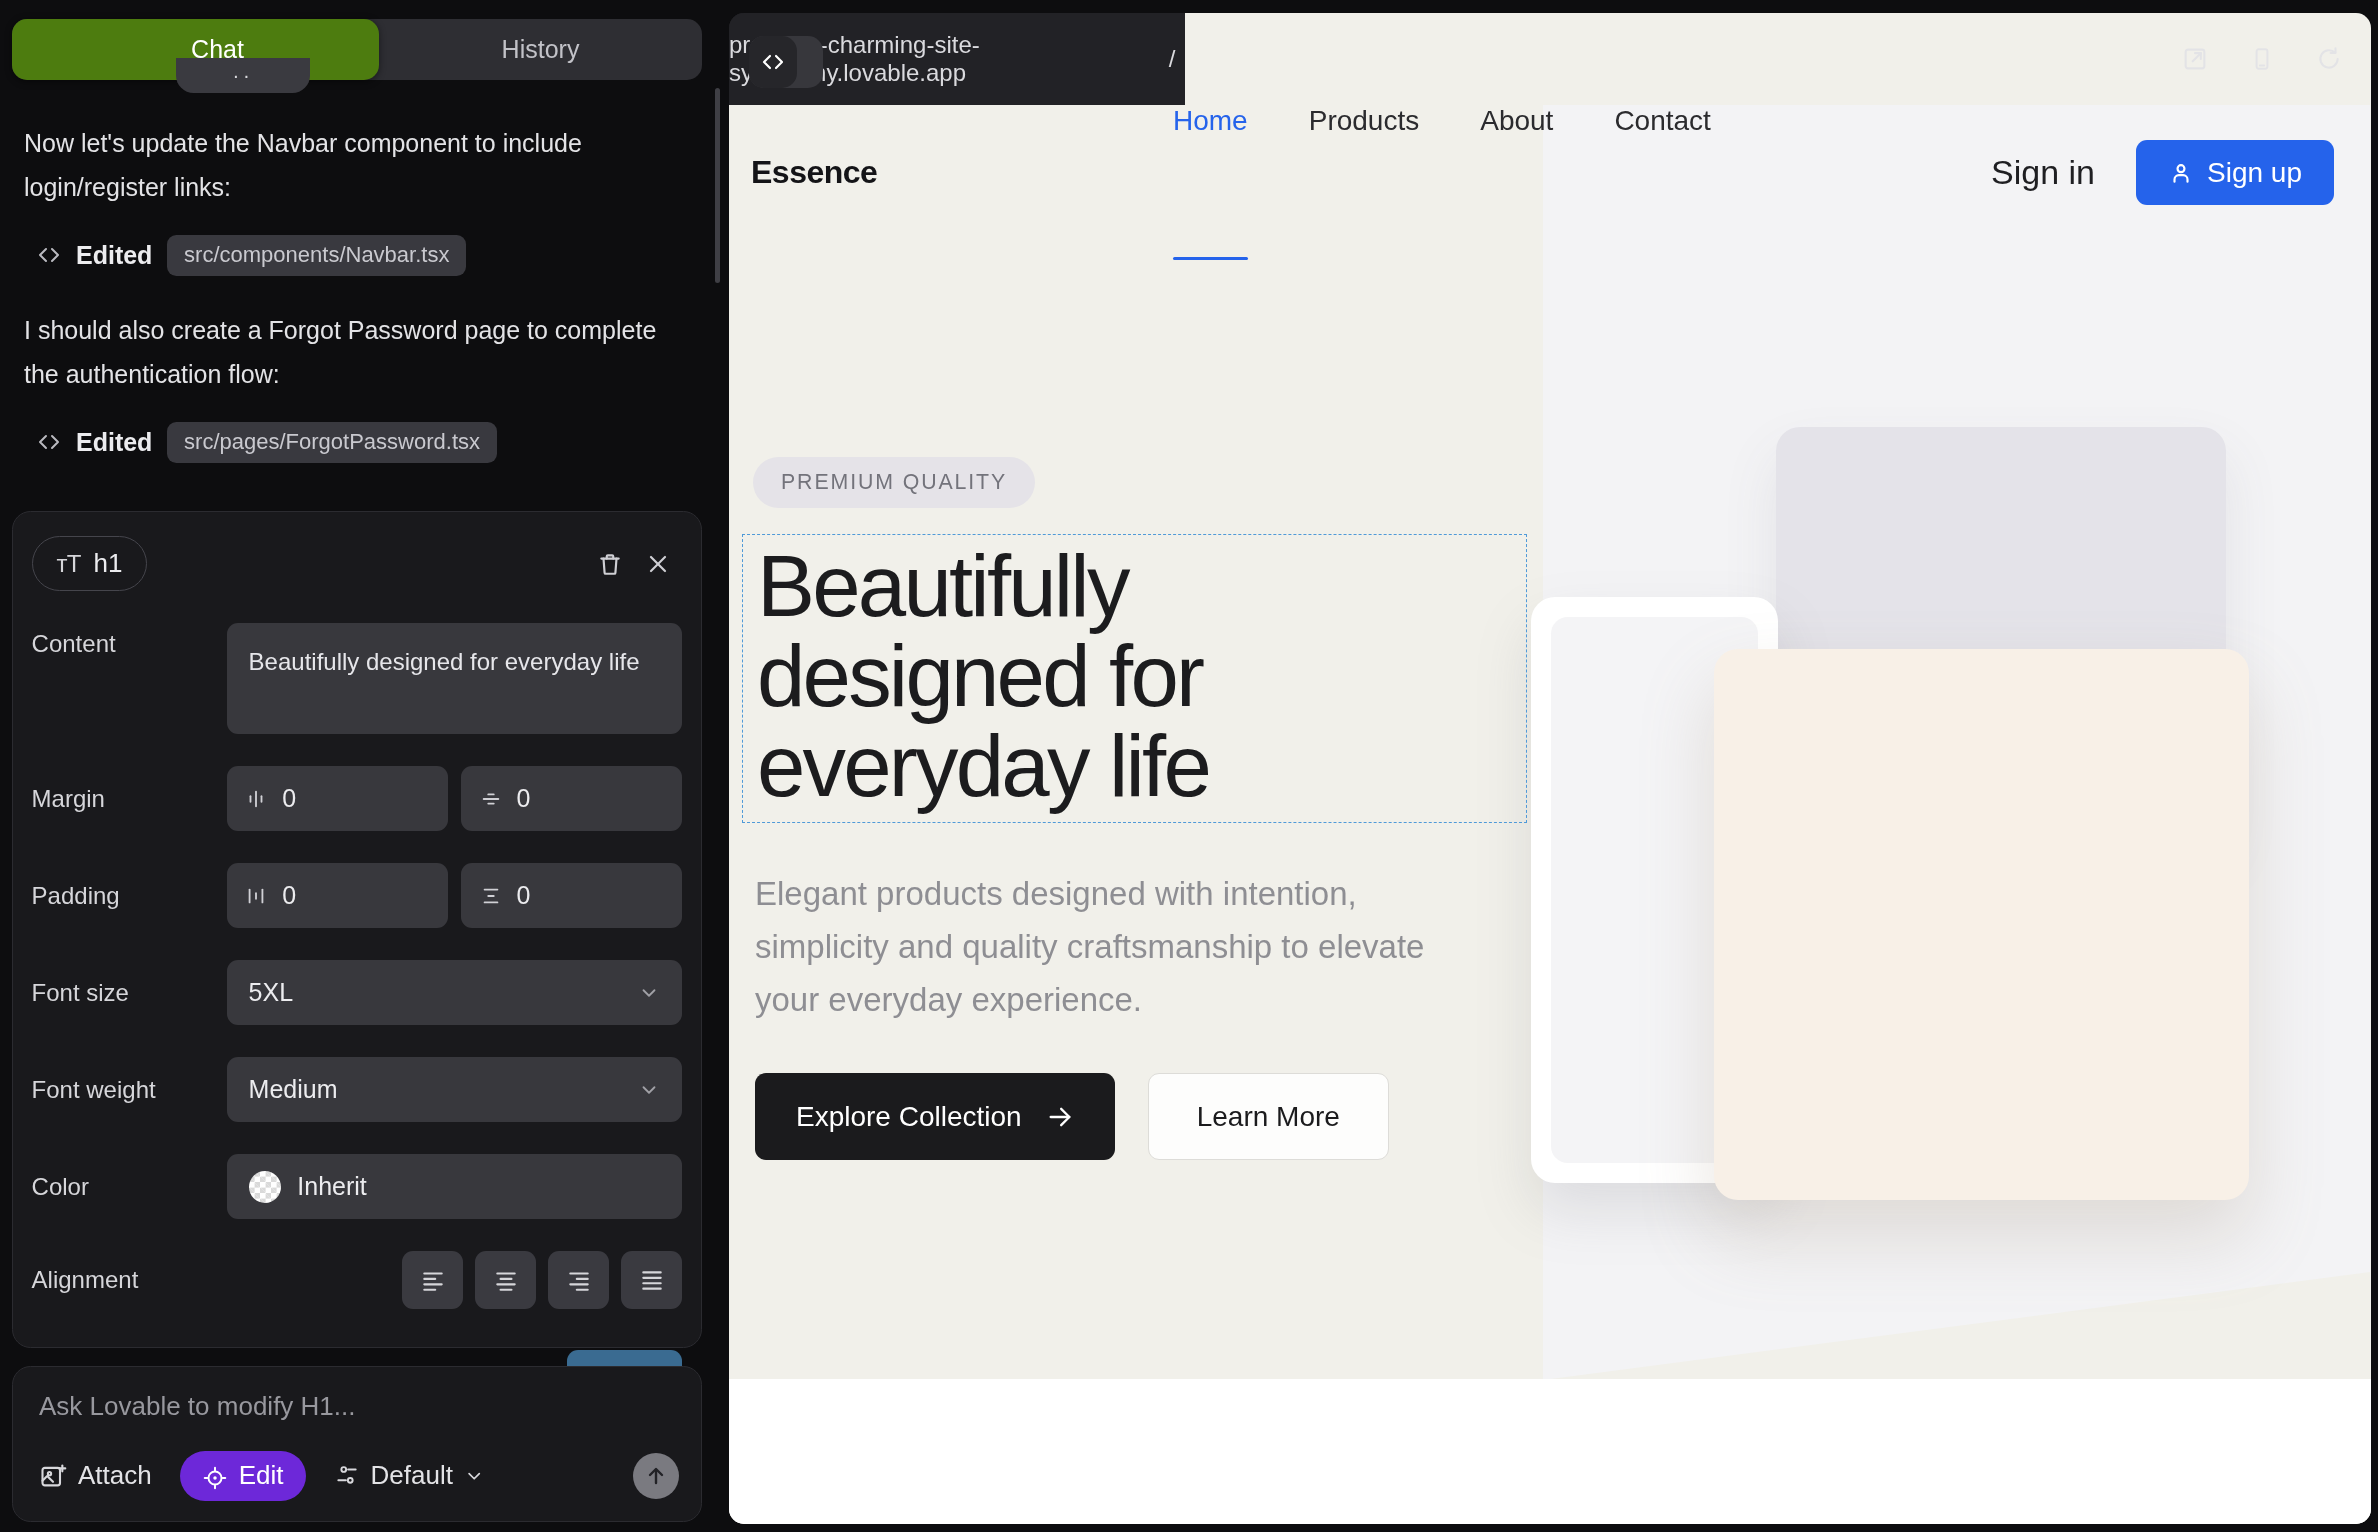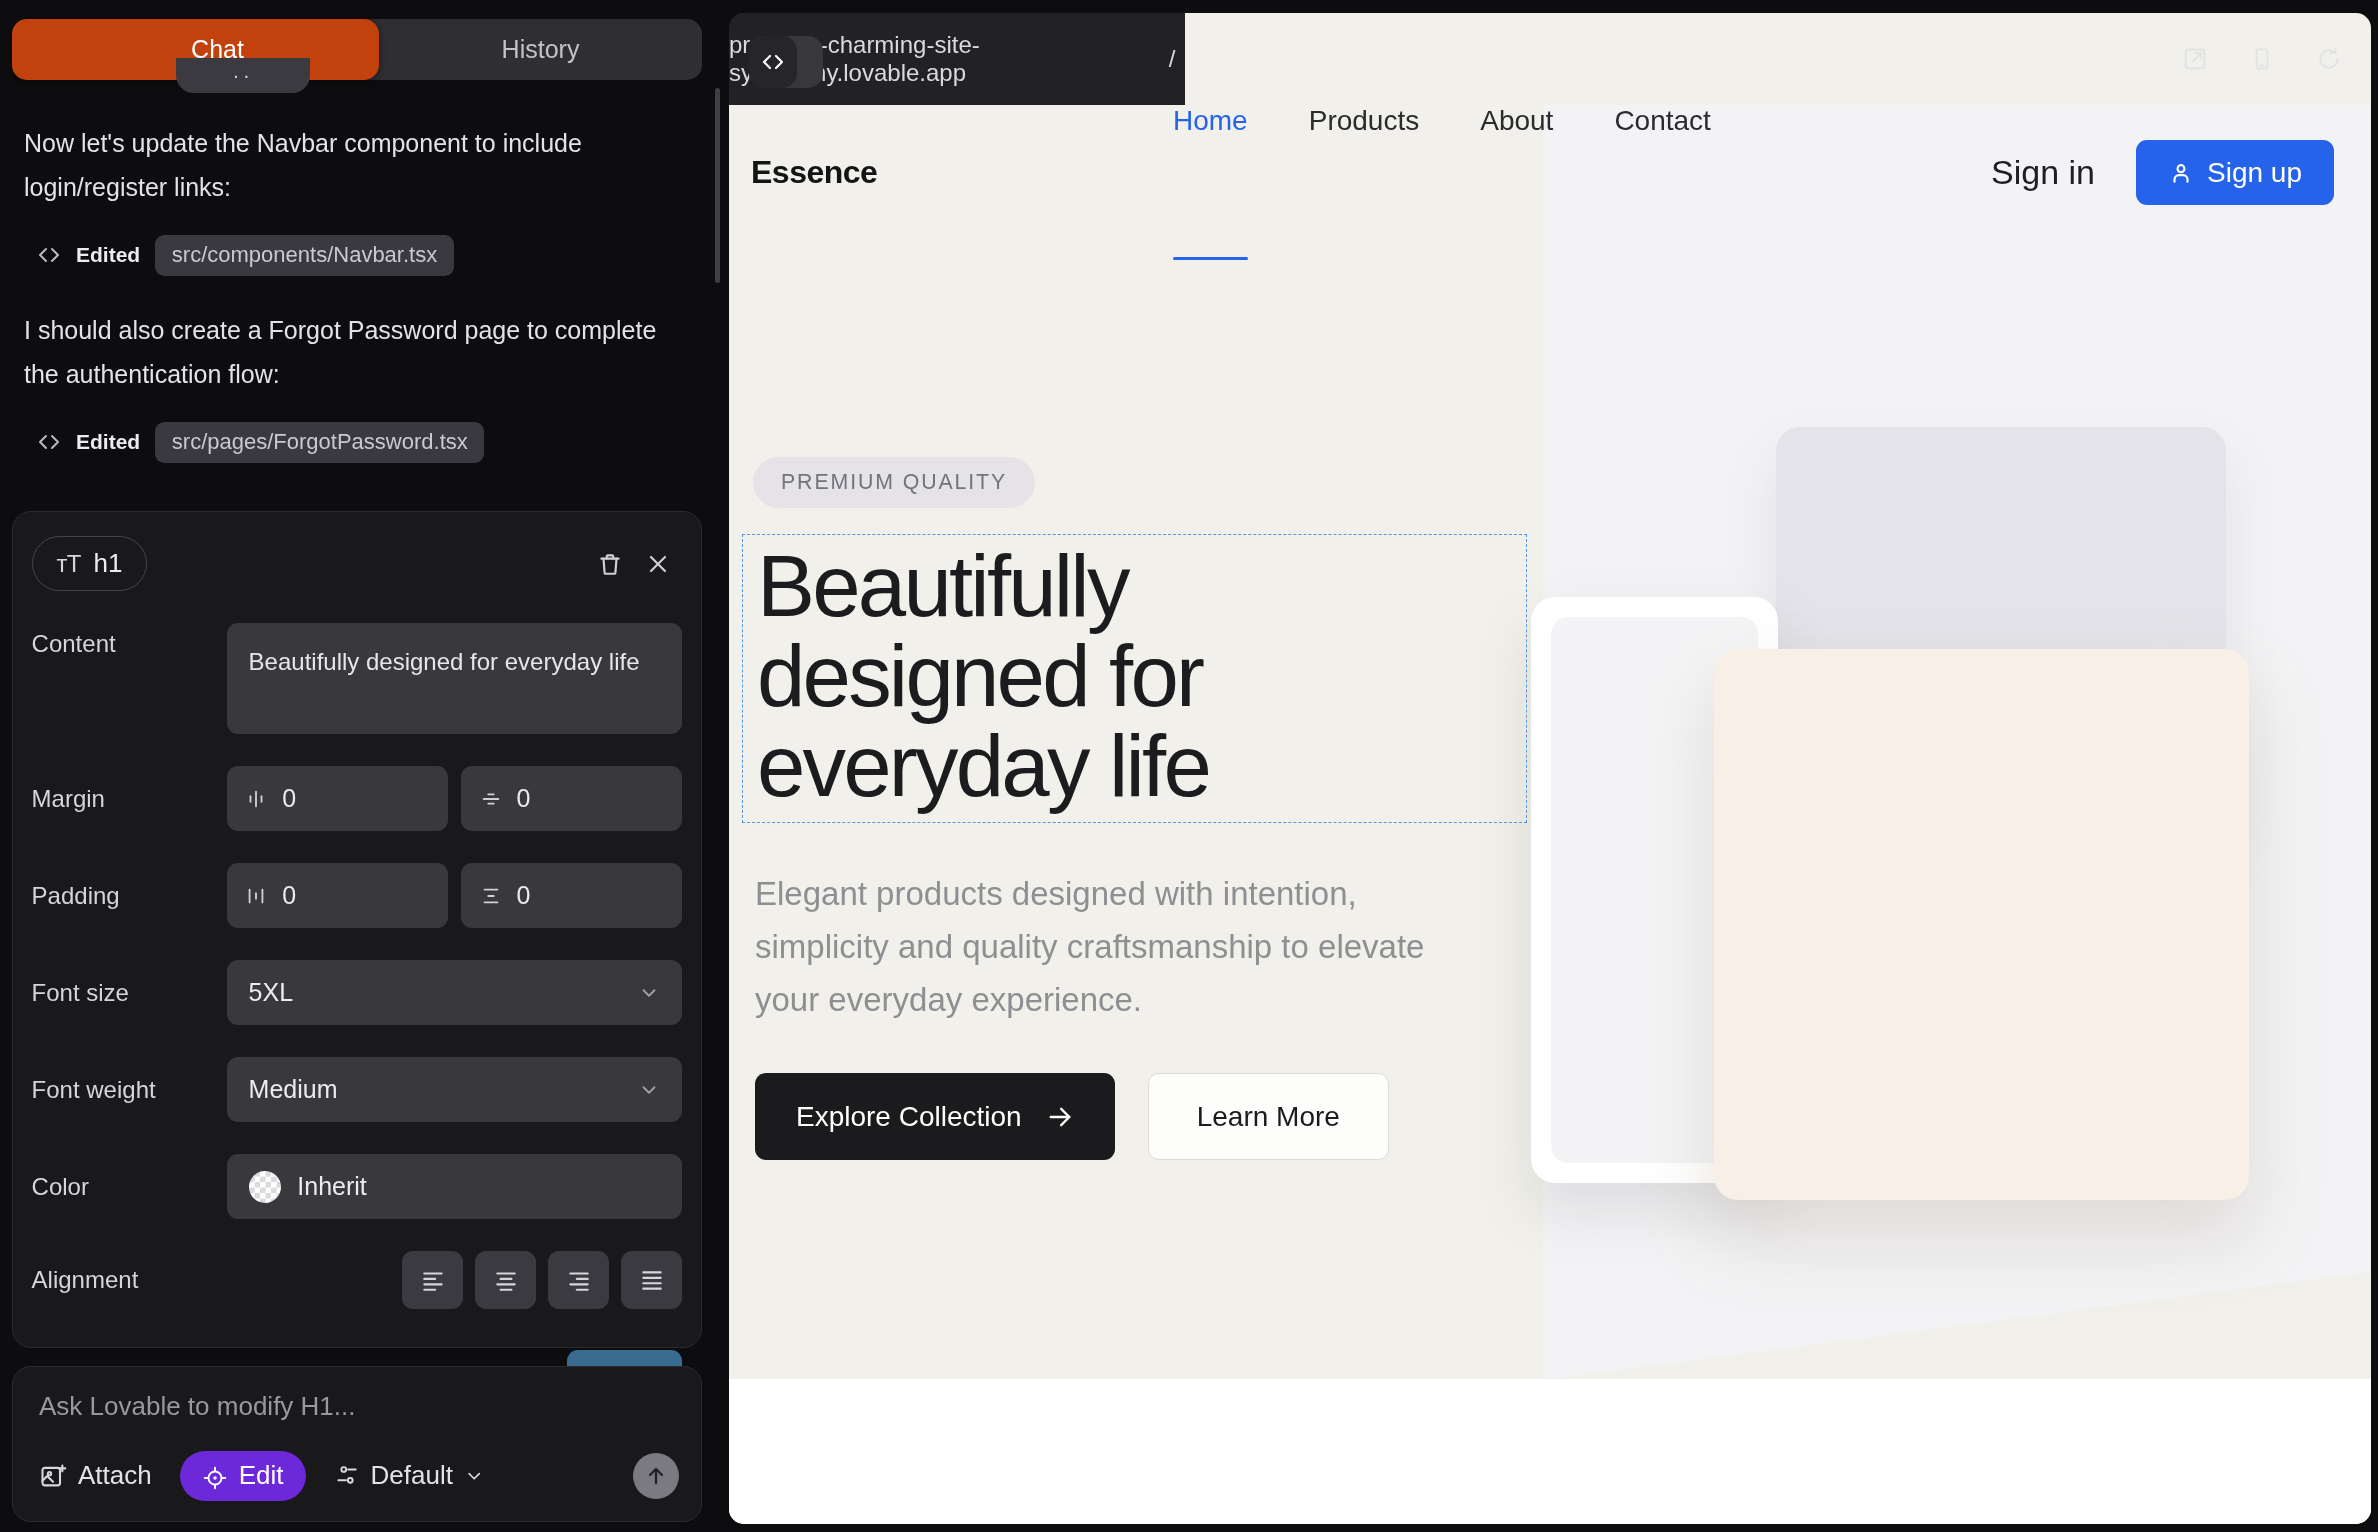--- a/index.html
+++ b/index.html
@@ -3,30 +3,30 @@
 <meta charset="utf-8">
 <style>
   * { margin:0; padding:0; box-sizing:border-box; }
   html,body { width:2378px; height:1532px; background:#0d0d0f; font-family:"Liberation Sans", sans-serif; overflow:hidden; }
   .app { position:relative; width:2378px; height:1532px; background:#0d0d0f; }
 
   
   .left-panel { position:absolute; left:0; top:0; width:722px; height:1532px; background:#0d0d0f; }
   .tabbar { position:absolute; left:12px; top:18.6px; width:690px; height:61px; background:#2e2e33; border-radius:15px; display:flex; }
   .tab { flex:1; display:flex; align-items:center; justify-content:center; font-size:25px; color:#c2c2c8; border-radius:15px; cursor:pointer; }
-  .tab.active { background:#c2410c; color:#ffffff; box-shadow:0 1.9px 7.4px rgba(0,0,0,.45);padding-left:44px; }
+  .tab.active { background:#4d7c0f; color:#ffffff; box-shadow:0 1.9px 7.4px rgba(0,0,0,.45);padding-left:44px; }
   .scroll-thumb { position:absolute; left:715px; top:88px; width:4.6px; height:195px; background:#3f3f45; border-radius:2.8px; }
   .peek-pill { position:absolute; left:176px; top:58px; width:134px; height:35px; background:#3a3a40; border-radius:0 0 17.6px 17.6px; }
   .peek-pill .dots { position:absolute; left:50%; top:5.6px; transform:translateX(-50%); color:#d8d8dc; font-size:20.4px; letter-spacing:3.7px; }
 
   .chat { position:absolute; left:24px; top:121px; width:673px; }
   .msg { font-size:25px; line-height:44px; color:#e3e3e6; margin-bottom:26px; }
   .edit-row { display:flex; align-items:center; gap:15px; margin:13px 0 32px 13px; }
   .edit-row .code-ic { color:#b9b9bf; display:flex; }
-  .edit-row .edited { font-size:21px; font-weight:700; color:#ececef; }
+  .edit-row .edited { font-size:25px; font-weight:700; color:#ececef; }
   .file-pill { background:#39393f; color:#c9c9cf; font-size:22px; padding:7.4px 16.7px; border-radius:9.3px; }
 
   
   .editor { position:absolute; left:12px; top:511px; width:690px; height:837px; background:#19191c; border:0.9px solid #2b2b30; border-radius:18.6px; padding:24px 18.6px 0 18.6px; }
   .ed-head { display:flex; align-items:center; }
   .tag-pill { display:flex; align-items:center; gap:13px; border:0.9px solid #45454c; border-radius:927px; padding:11px 24px; color:#ececef; font-size:26px; }
   .tag-pill .tsize { font-size:24px; color:#d6d6da; letter-spacing:-0.9px; }
   .ed-head .spacer { flex:1; }
   .icon-btn { background:none; border:none; color:#cfcfd4; display:flex; align-items:center; justify-content:center; width:48px; height:48px; cursor:pointer; }
   .ed-row { display:flex; align-items:flex-start; margin-top:32px; }

